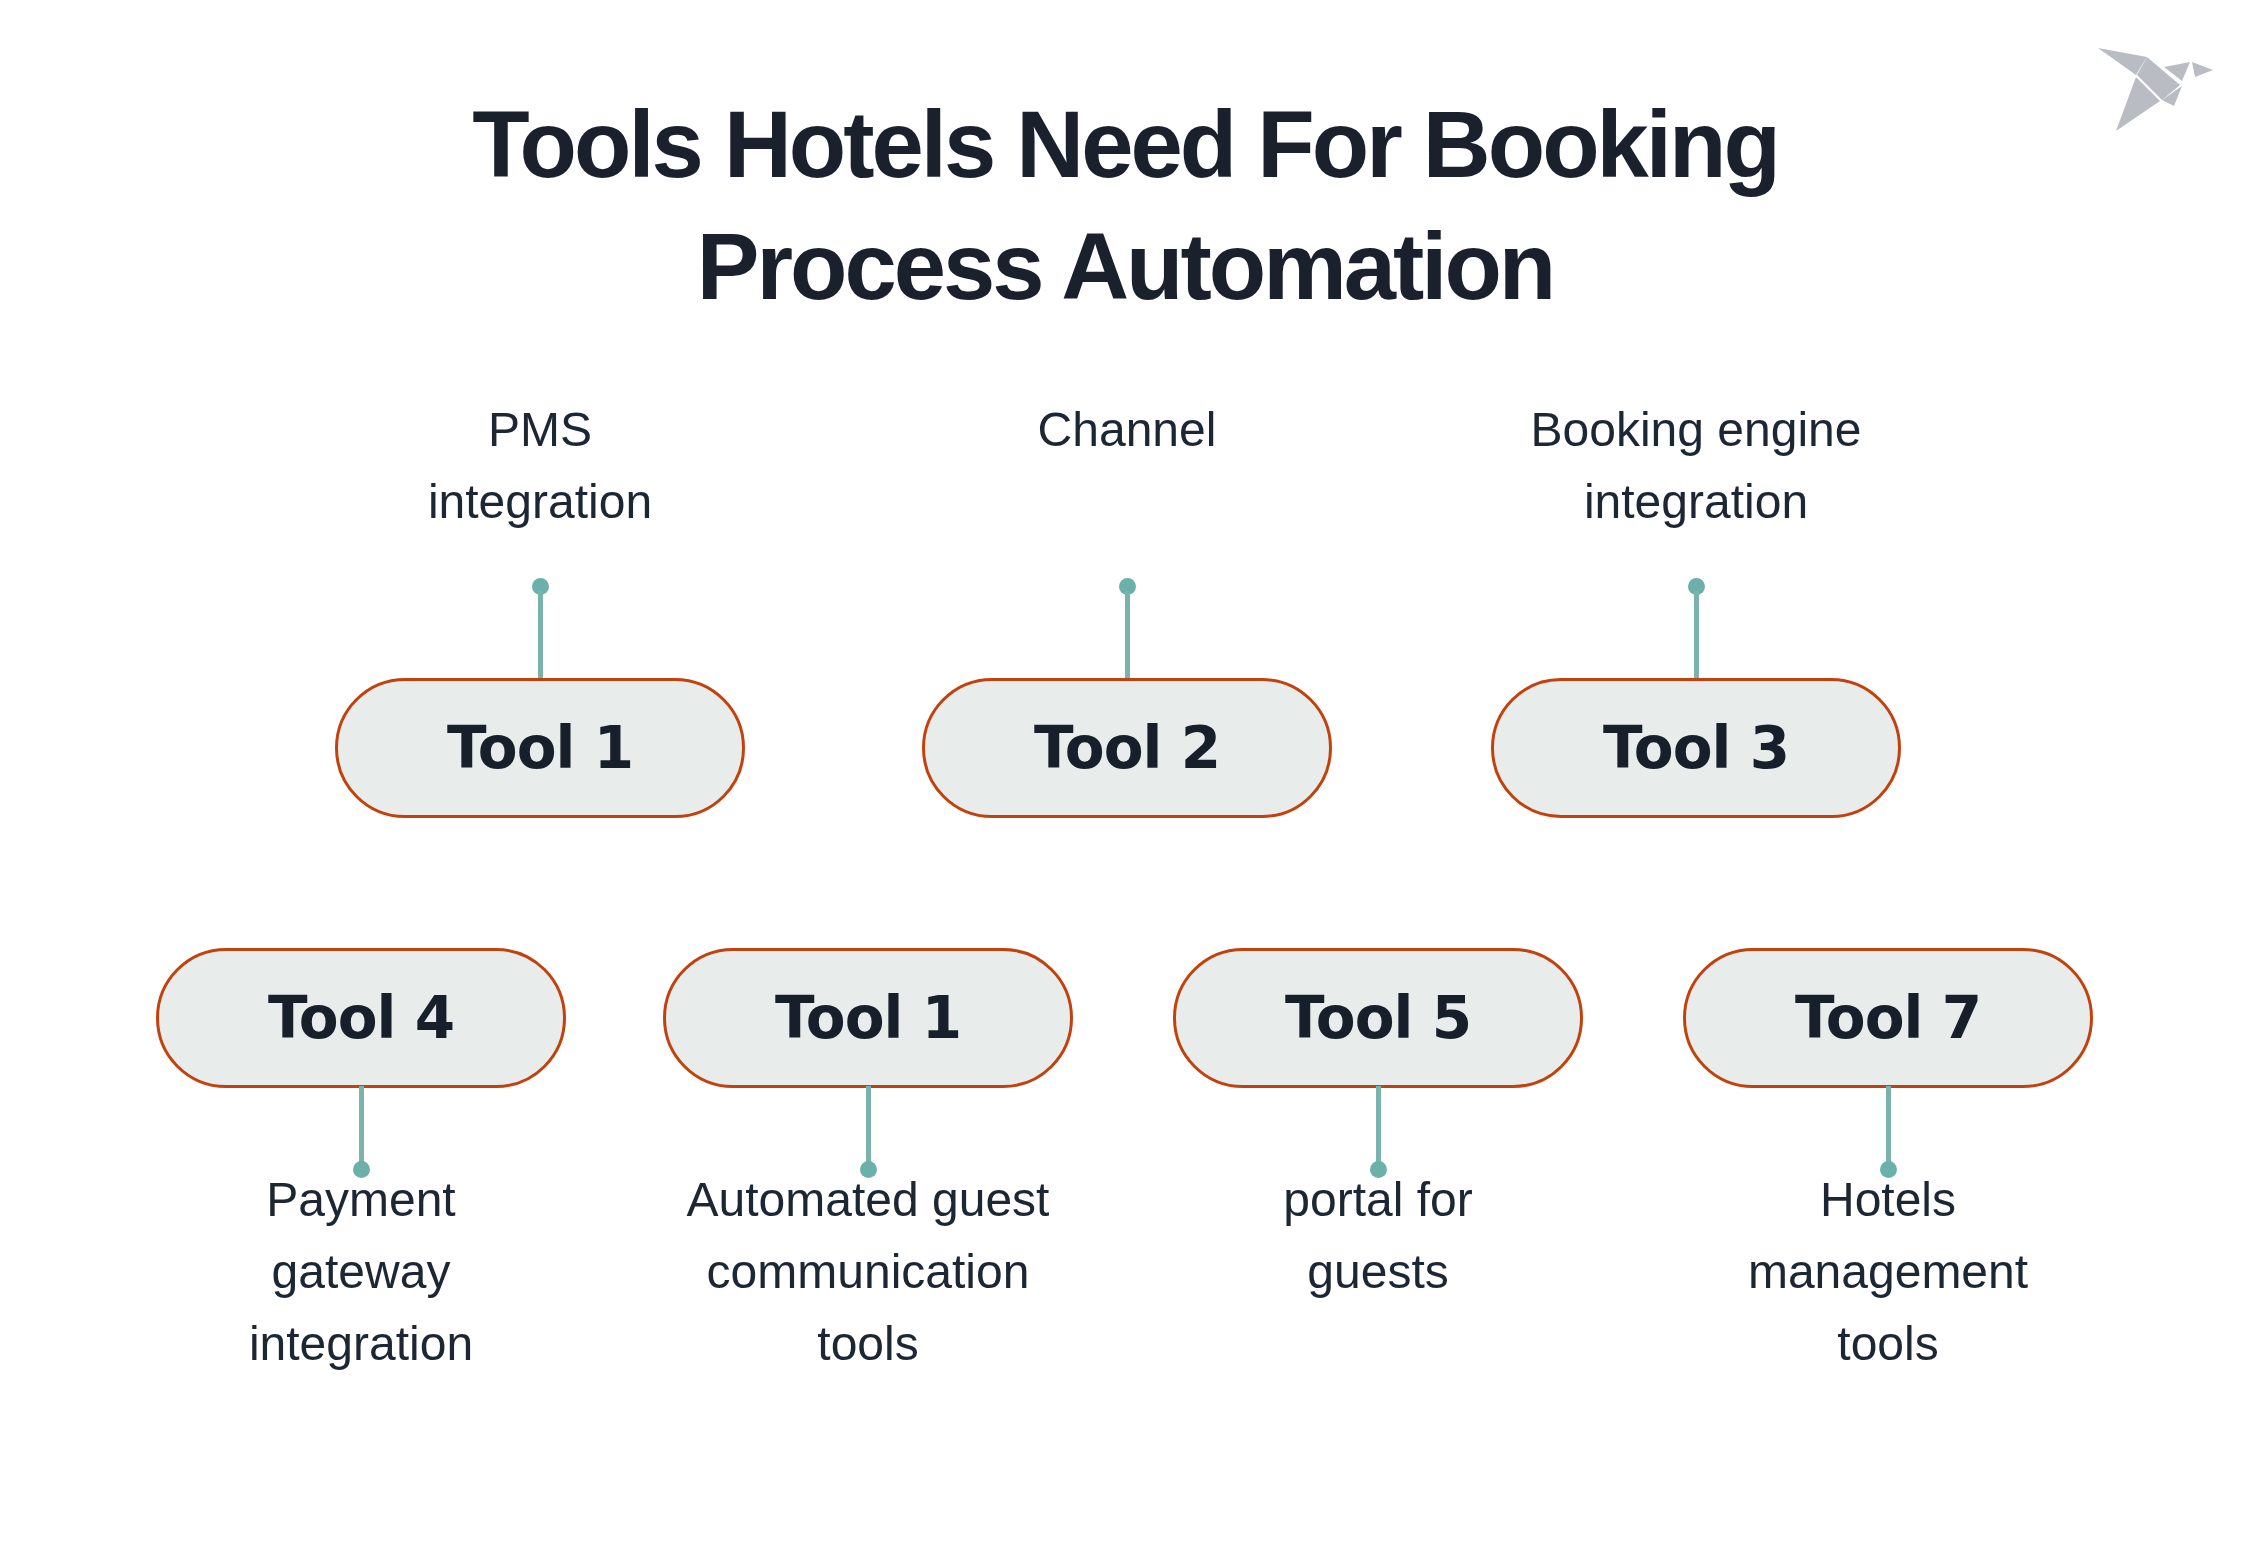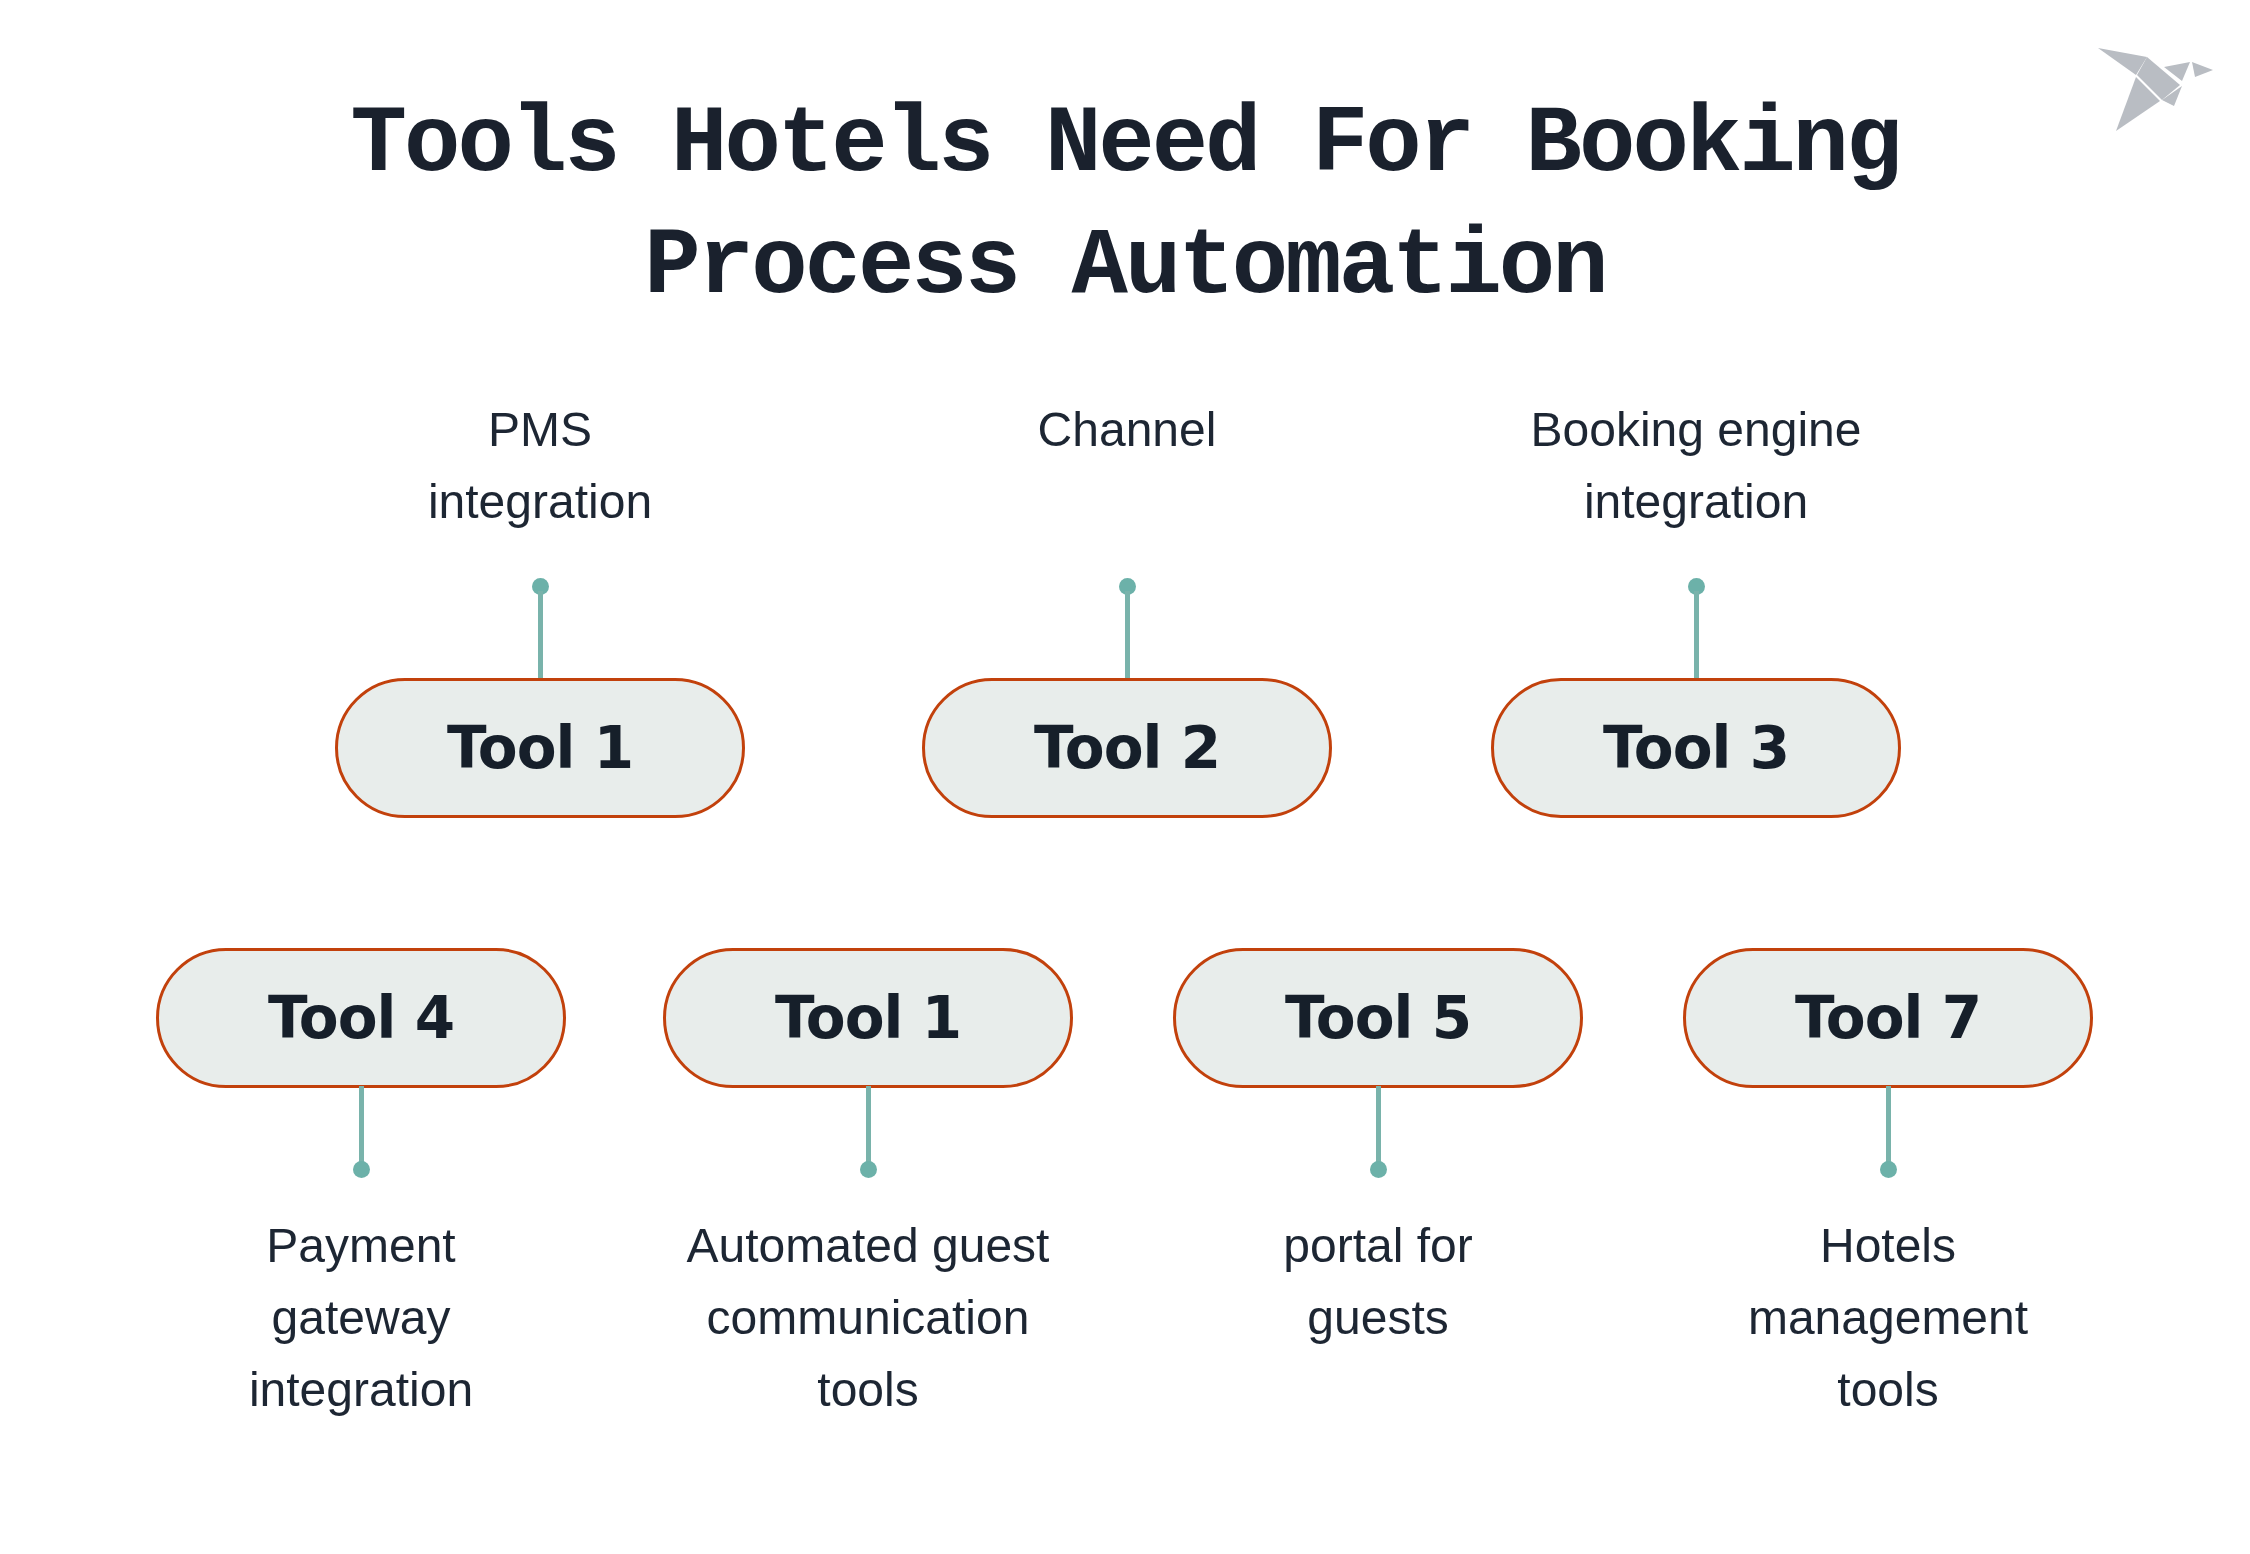--- a/index.html
+++ b/index.html
@@ -1,28 +1,28 @@
 <!DOCTYPE html>
 <html><head>
 <meta charset="utf-8">
 <style>
   html,body{margin:0;padding:0;background:#ffffff;}
   .canvas{position:relative;width:2250px;height:1554px;background:#ffffff;overflow:hidden;
           font-family:"Liberation Sans",sans-serif;}
   .title{position:absolute;top:84px;left:0;width:2250px;text-align:center;
-         font-family:Liberation Mono, monospace;font-weight:700;font-size:94px;line-height:122px;
+         font-family:Liberation Sans, sans-serif;font-weight:700;font-size:94px;line-height:122px;
          letter-spacing:-3px;color:#1a212d;}
   .logo{position:absolute;left:2080px;top:35px;width:140px;height:110px;}
   .logo polygon{fill:#b9bdc3;}
   .item{position:absolute;left:0;top:0;}
   .label{position:absolute;left:var(--cx);transform:translateX(-50%);
          display:flex;flex-direction:column;align-items:center;
          font-size:48px;line-height:72px;color:#1d2633;white-space:nowrap;text-align:center;}
   .item.top .label{top:394px;}
-  .item.bot .label{top:1210px;}
+  .item.bot .label{top:1164px;}
   .dot{position:absolute;width:17px;height:17px;border-radius:50%;background:#6cb1a9;
        left:calc(var(--cx) - 8.5px);}
   .item.top .dot{top:578px;}
   .item.bot .dot{top:1161px;}
   .cline{position:absolute;width:5px;background:#79b3ab;left:calc(var(--cx) - 2.5px);}
   .item.top .cline{top:591px;height:89px;}
   .item.bot .cline{top:1086px;height:80px;}
   .pill{position:absolute;box-sizing:border-box;width:410px;height:140px;
         left:calc(var(--cx) - 205px);
         border:3px solid #c2410c;border-radius:72px;background:#e8edeb;

